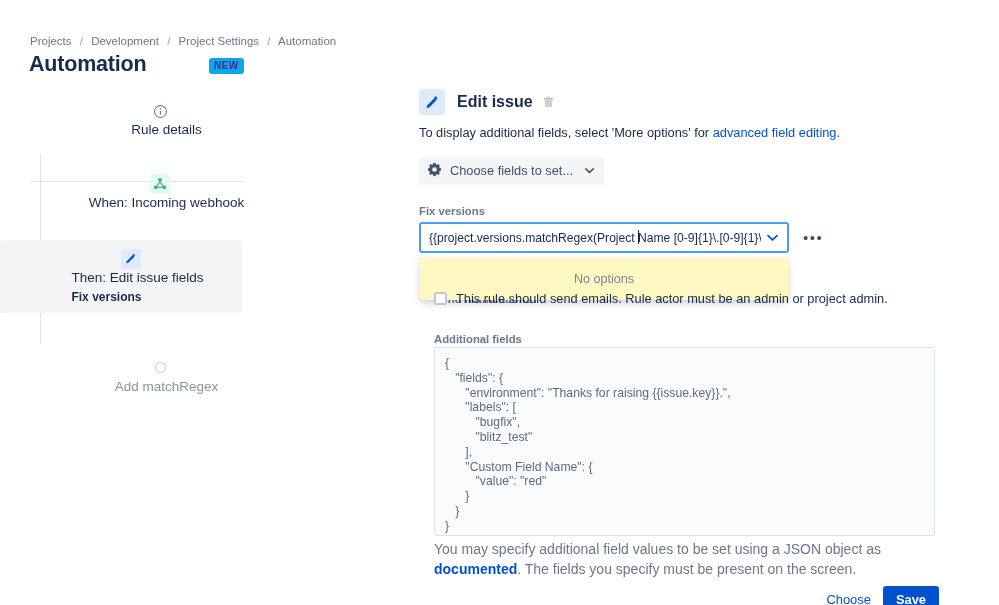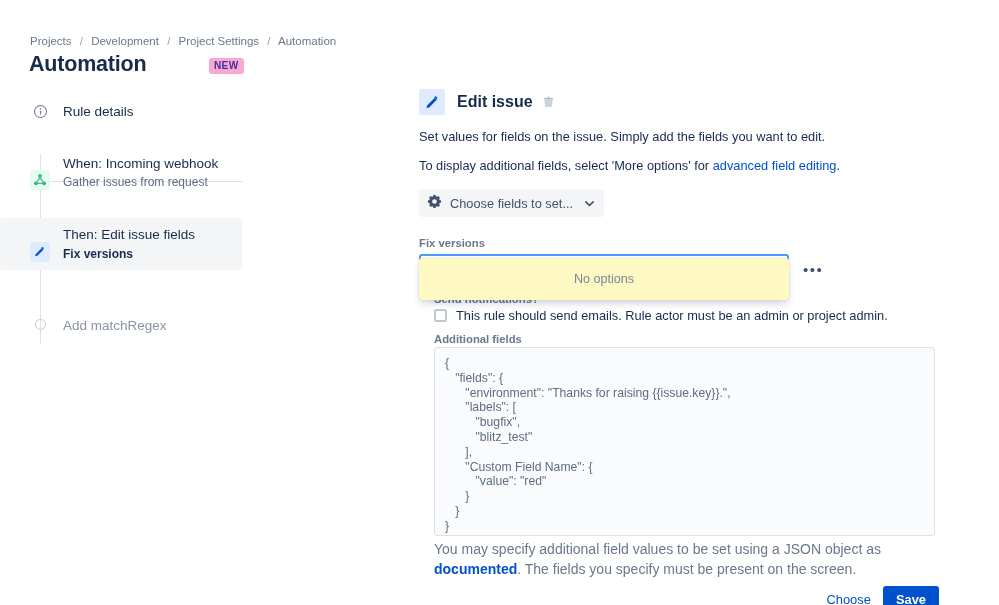--- a/index.html
+++ b/index.html
@@ -23,31 +23,31 @@
   .breadcrumb .sep { color: #97A0AF; margin: 0 5px; }
 
   
   .page-title {
     position: absolute; left: 29px; top: 12px;
     font-size: 21.5px; font-weight: 600; letter-spacing: -0.2px;
     color: #172B4D;
   }
   .new-badge {
     position: absolute; left: 209px; top: 18px;
-    background: #f9a8d4; color: #403294;
+    background: #0ea5e9; color: #403294;
     font-size: 10px; font-weight: 700; letter-spacing: .4px;
     padding: 2px 5px 3px; border-radius: 3px;
   }
 
   
   .rule-panel { position: absolute; left: 0; top: 52px; width: 300px; }
 
   .rule-item {
-    position: relative; display: flex; align-items: flex-end;
-    padding: 8px 10px 8px 30px; min-height: 28px;
+    position: relative; display: flex; align-items: center;
+    padding: 8px 10px 8px 30px; min-height: 28px; flex-direction: column;
   }
   .rule-item.selected { background: #F4F5F7; border-radius: 3px; margin-right: 58px; }
 
   .ri-icon {
     width: 20px; height: 20px; border-radius: 3px;
     flex: 0 0 20px; display: flex; align-items: center; justify-content: center;
     margin-top: 1px;
   }
   .ri-icon.plain { background: transparent; }
   .ri-icon.webhook { background: #E3FCEF; }
@@ -129,21 +129,21 @@
     box-shadow: 0 4px 8px -2px rgba(9,30,66,0.25), 0 0 1px rgba(9,30,66,0.31);
     display: flex; align-items: center; justify-content: center;
     font-size: 12.6px; color: #7A869A; z-index: 20;
   }
 
   .notif-label {
     position: absolute; left: 434px; top: 253px;
     font-size: 11.3px; font-weight: 600; color: #6B778C; z-index: 5;
   }
   .checkbox-row {
-    position: absolute; left: 434px; top: 268px;
+    position: absolute; left: 434px; top: 251px;
     display: flex; align-items: center; z-index: 25; justify-content: space-between;
   }
   .cb {
     width: 13px; height: 13px; border: 2px solid #C1C7D0; border-radius: 2.5px;
     background: #fff; flex: 0 0 13px; cursor: pointer;
   }
   .cb-label { margin-left: 9px; font-size: 12.8px; color: #172B4D; }
 
   .addl-label {
     position: absolute; left: 434px; top: 293px;
@@ -220,21 +220,20 @@
           <circle cx="8" cy="3.2" r="2.1" fill="#36B37E"></circle>
           <circle cx="3.3" cy="11.8" r="2.1" fill="#36B37E"></circle>
           <circle cx="12.7" cy="11.8" r="2.1" fill="#36B37E"></circle>
           <path d="M8 5.3 L4 11.1" stroke="#36B37E" stroke-width="1.3" fill="none"></path>
           <path d="M8 5.3 L12 11.1" stroke="#36B37E" stroke-width="1.3" fill="none"></path>
           <path d="M5.3 11.8 L10.7 11.8" stroke="#36B37E" stroke-width="1.3" fill="none"></path>
         </svg>
       </span>
       <span class="ri-text">
         <span class="ri-title" style="display:block">When: Incoming webhook</span>
-        <span class="ri-sub muted" style="display:block">Gather issues from request</span>
       </span>
     </div>
 
     <div class="rule-item selected" style="margin-top:20px">
       <span class="ri-icon pencil">
         <svg width="12" height="12" viewBox="0 0 16 16">
           <path d="M2.2 12.1 L10.4 3.9 L12.6 6.1 L4.4 14.3 L1.6 14.8 Z" fill="#0052CC" transform="translate(0,-1.2)"></path>
           <path d="M11.2 2.1 L13.4 4.3 L12.1 5.6 L9.9 3.4 Z" fill="#0052CC" transform="translate(0,-1.2)"></path>
         </svg>
       </span>
@@ -268,21 +267,20 @@
       <span class="head-title">Edit issue</span>
       <span class="head-trash">
         <svg width="13" height="14" viewBox="0 0 16 16">
           <path d="M3 4.5 H13 L12.1 14 H3.9 Z" fill="#C9D1DB"></path>
           <rect x="2.1" y="3.1" width="11.8" height="1.4" rx="0.6" fill="#B3BAC5"></rect>
           <rect x="6.1" y="1.4" width="3.8" height="1.5" rx="0.6" fill="#B3BAC5"></rect>
         </svg>
       </span>
     </div>
 
-    <div class="detail-desc">Set values for fields on the issue. Simply add the fields you want to edit.</div>
 
     <div class="detail-desc second">
       <span>To display additional fields, select 'More options' for </span><a>advanced field editing</a><span>.</span>
     </div>
 
     <button class="choose-btn">
       <span>
         <svg width="15" height="15" viewBox="0 0 16 16">
           <path d="M8 0.9 L9.3 1.3 L9.6 2.6 L10.9 3 L12 2.2 L13.8 4 L13 5.1 L13.4 6.4 L14.7 6.7 L15.1 8 L14.7 9.3 L13.4 9.6 L13 10.9 L13.8 12 L12 13.8 L10.9 13 L9.6 13.4 L9.3 14.7 L8 15.1 L6.7 14.7 L6.4 13.4 L5.1 13 L4 13.8 L2.2 12 L3 10.9 L2.6 9.6 L1.3 9.3 L0.9 8 L1.3 6.7 L2.6 6.4 L3 5.1 L2.2 4 L4 2.2 L5.1 3 L6.4 2.6 L6.7 1.3 Z" fill="#42526E"></path>
           <circle cx="8" cy="8" r="2.5" fill="#F4F5F7"></circle>

